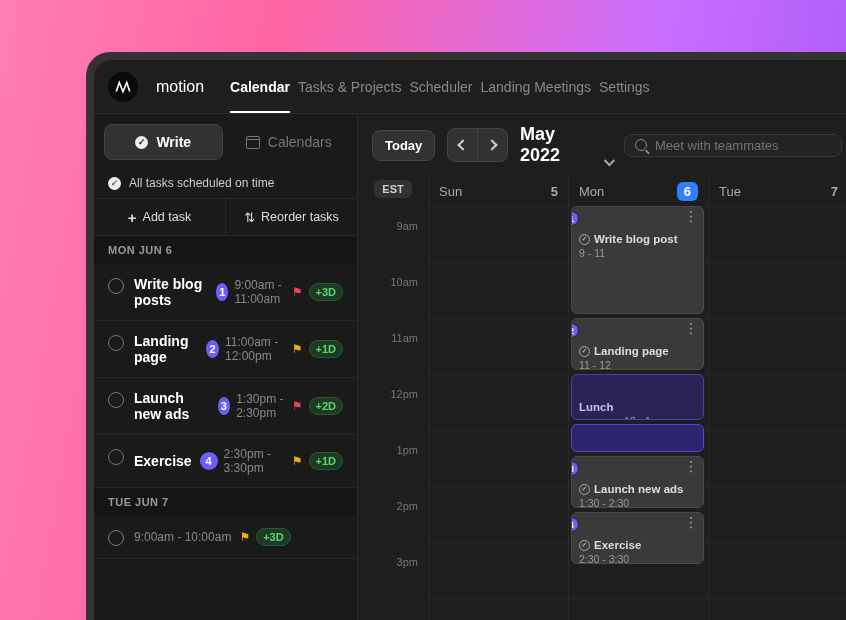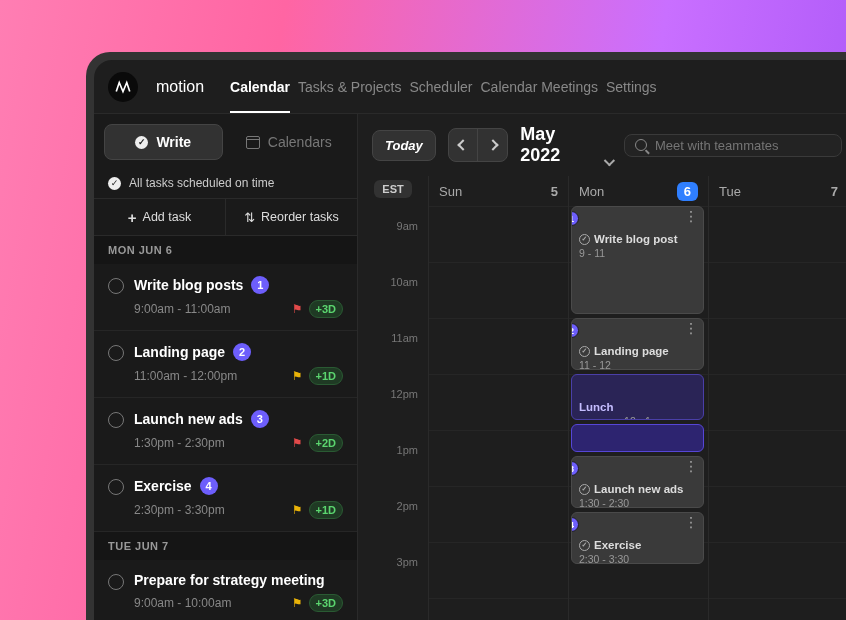--- a/index.html
+++ b/index.html
@@ -21,32 +21,32 @@
 .toggle-btn { flex: 1; display: flex; align-items: center; justify-content: center; gap: 8px; height: 36px; border-radius: 8px; font-size: 14px; cursor: pointer; }
 .toggle-btn.active { background: #323232; color: #fff; border: 1px solid #444; font-weight: 600; }
 .toggle-btn.inactive { color: #777; }
 .status-row { display: flex; align-items: center; gap: 8px; padding: 6px 14px 8px; font-size: 12px; color: #ccc; }
 .action-row { display: flex; border-top: 1px solid #2a2a2a; border-bottom: 1px solid #2a2a2a; }
 .action-btn { flex: 1; display: flex; align-items: center; justify-content: center; gap: 6px; height: 36px; font-size: 12.5px; color: #ddd; cursor: pointer; }
 .action-btn:first-child { border-right: 1px solid #2a2a2a; }
 .date-header { background: #151515; padding: 8px 14px; font-size: 11px; font-weight: 700; color: #999; letter-spacing: 0.5px; }
 .task-item { padding: 12px 14px; border-bottom: 1px solid #262626; display: flex; gap: 10px; cursor: pointer; }
 .task-circle { width: 16px; height: 16px; border: 1.5px solid #777; border-radius: 50%; margin-top: 2px; flex-shrink: 0; }
-.task-body { flex: 1; display: flex; flex-direction: column; gap: 6px; }
+.task-body { flex: 1; display: flex; flex-direction: row; gap: 6px; }
 .task-head { display: flex; align-items: center; gap: 8px; }
 .task-title { font-size: 14px; font-weight: 600; color: #fff; }
 .num-badge { width: 18px; height: 18px; border-radius: 50%; background: #6d5efc; color: #fff; font-size: 11px; font-weight: 700; display: flex; align-items: center; justify-content: center; }
 .task-sub { display: flex; align-items: center; justify-content: space-between; gap: 8px; }
 .task-time { font-size: 12px; color: #888; }
 .task-meta { display: flex; align-items: center; gap: 6px; }
 .flag-icon { font-size: 12px; }
 .day-pill { font-size: 11px; font-weight: 700; padding: 2px 6px; border-radius: 10px; background: #1f3a24; color: #5bd66f; border: 1px solid #2a5a33; }
 .calendar { flex: 1; display: flex; flex-direction: column; }
 .cal-toolbar { display: flex; align-items: center; gap: 12px; padding: 10px 14px; }
-.today-btn { background: #323232; border: 1px solid #444; color: #fff; font-size: 13px; font-weight: 600; padding: 7px 12px; border-radius: 8px; cursor: pointer; font-style: italic; }
+.today-btn { background: #323232; border: 1px solid #444; color: #fff; font-size: 13px; font-weight: 600; padding: 7px 12px; border-radius: 8px; cursor: pointer; }
 .nav-arrows { display: flex; background: #323232; border: 1px solid #444; border-radius: 8px; overflow: hidden; }
 .arrow-btn { width: 30px; height: 32px; display: flex; align-items: center; justify-content: center; cursor: pointer; color: #ccc; }
 .arrow-btn:first-child { border-right: 1px solid #444; }
 .month-label { font-size: 18px; font-weight: 700; color: #fff; display: flex; align-items: flex-end; gap: 6px; cursor: pointer; }
 .search-box { margin-left: auto; flex: 1; max-width: 280px; display: flex; align-items: center; gap: 8px; background: #232323; border: 1px solid #3a3a3a; border-radius: 8px; padding: 3px 10px; }
 .search-box input { background: transparent; border: none; outline: none; color: #ccc; font-size: 13px; flex: 1; }
 .cal-grid-wrap { position: relative; flex: 1; display: flex; }
 .time-col { width: 70px; display: flex; flex-direction: column; position: relative; }
 .tz-label { align-self: center; font-size: 11px; font-weight: 700; color: #ccc; background: #323232; padding: 3px 8px; border-radius: 6px; margin-top: 4px; }
 .hour-label { height: 56px; font-size: 11px; color: #777; text-align: right; padding-right: 10px; padding-top: 0; transform: translateY(-6px); }
@@ -92,21 +92,21 @@
     <div class="logo-box">
       <svg viewBox="0 0 24 24" fill="none" stroke="#fff" stroke-width="2.2">
               <path d="M3 18 L7 6 L12 18 L17 6 L21 18"></path>
             </svg>
     </div>
     <div class="brand">motion</div>
     <div class="nav-tabs" id="nav-tabs">
             <div class="nav-tab active">Calendar</div>
             <div class="nav-tab">Tasks &amp; Projects</div>
             <div class="nav-tab">Scheduler</div>
-            <div class="nav-tab">Calendar Meetings</div>
+            <div class="nav-tab">Landing Meetings</div>
             <div class="nav-tab">Settings</div>
           </div>
   </div>
 
   <div class="body">
     <div class="sidebar">
       <div class="side-toggle">
         <div class="toggle-btn active">
           <span class="ico-check-circle">✓</span>
           <span>Write</span>
@@ -193,23 +193,20 @@
                       <span class="flag-icon" style="color: rgb(234, 179, 8);">⚑</span>
                       <span class="day-pill">+1D</span>
                     </div>
                   </div>
                 </div>
               </div>
               <div class="date-header">TUE JUN 7</div>
               <div class="task-item">
                 <div class="task-circle"></div>
                 <div class="task-body">
-                  <div class="task-head">
-                    <span class="task-title">Prepare for strategy meeting</span>
-                  </div>
                   <div class="task-sub">
                     <span class="task-time">9:00am - 10:00am</span>
                     <div class="task-meta">
                       <span class="flag-icon" style="color: rgb(234, 179, 8);">⚑</span>
                       <span class="day-pill">+3D</span>
                     </div>
                   </div>
                 </div>
               </div>
             </div>

